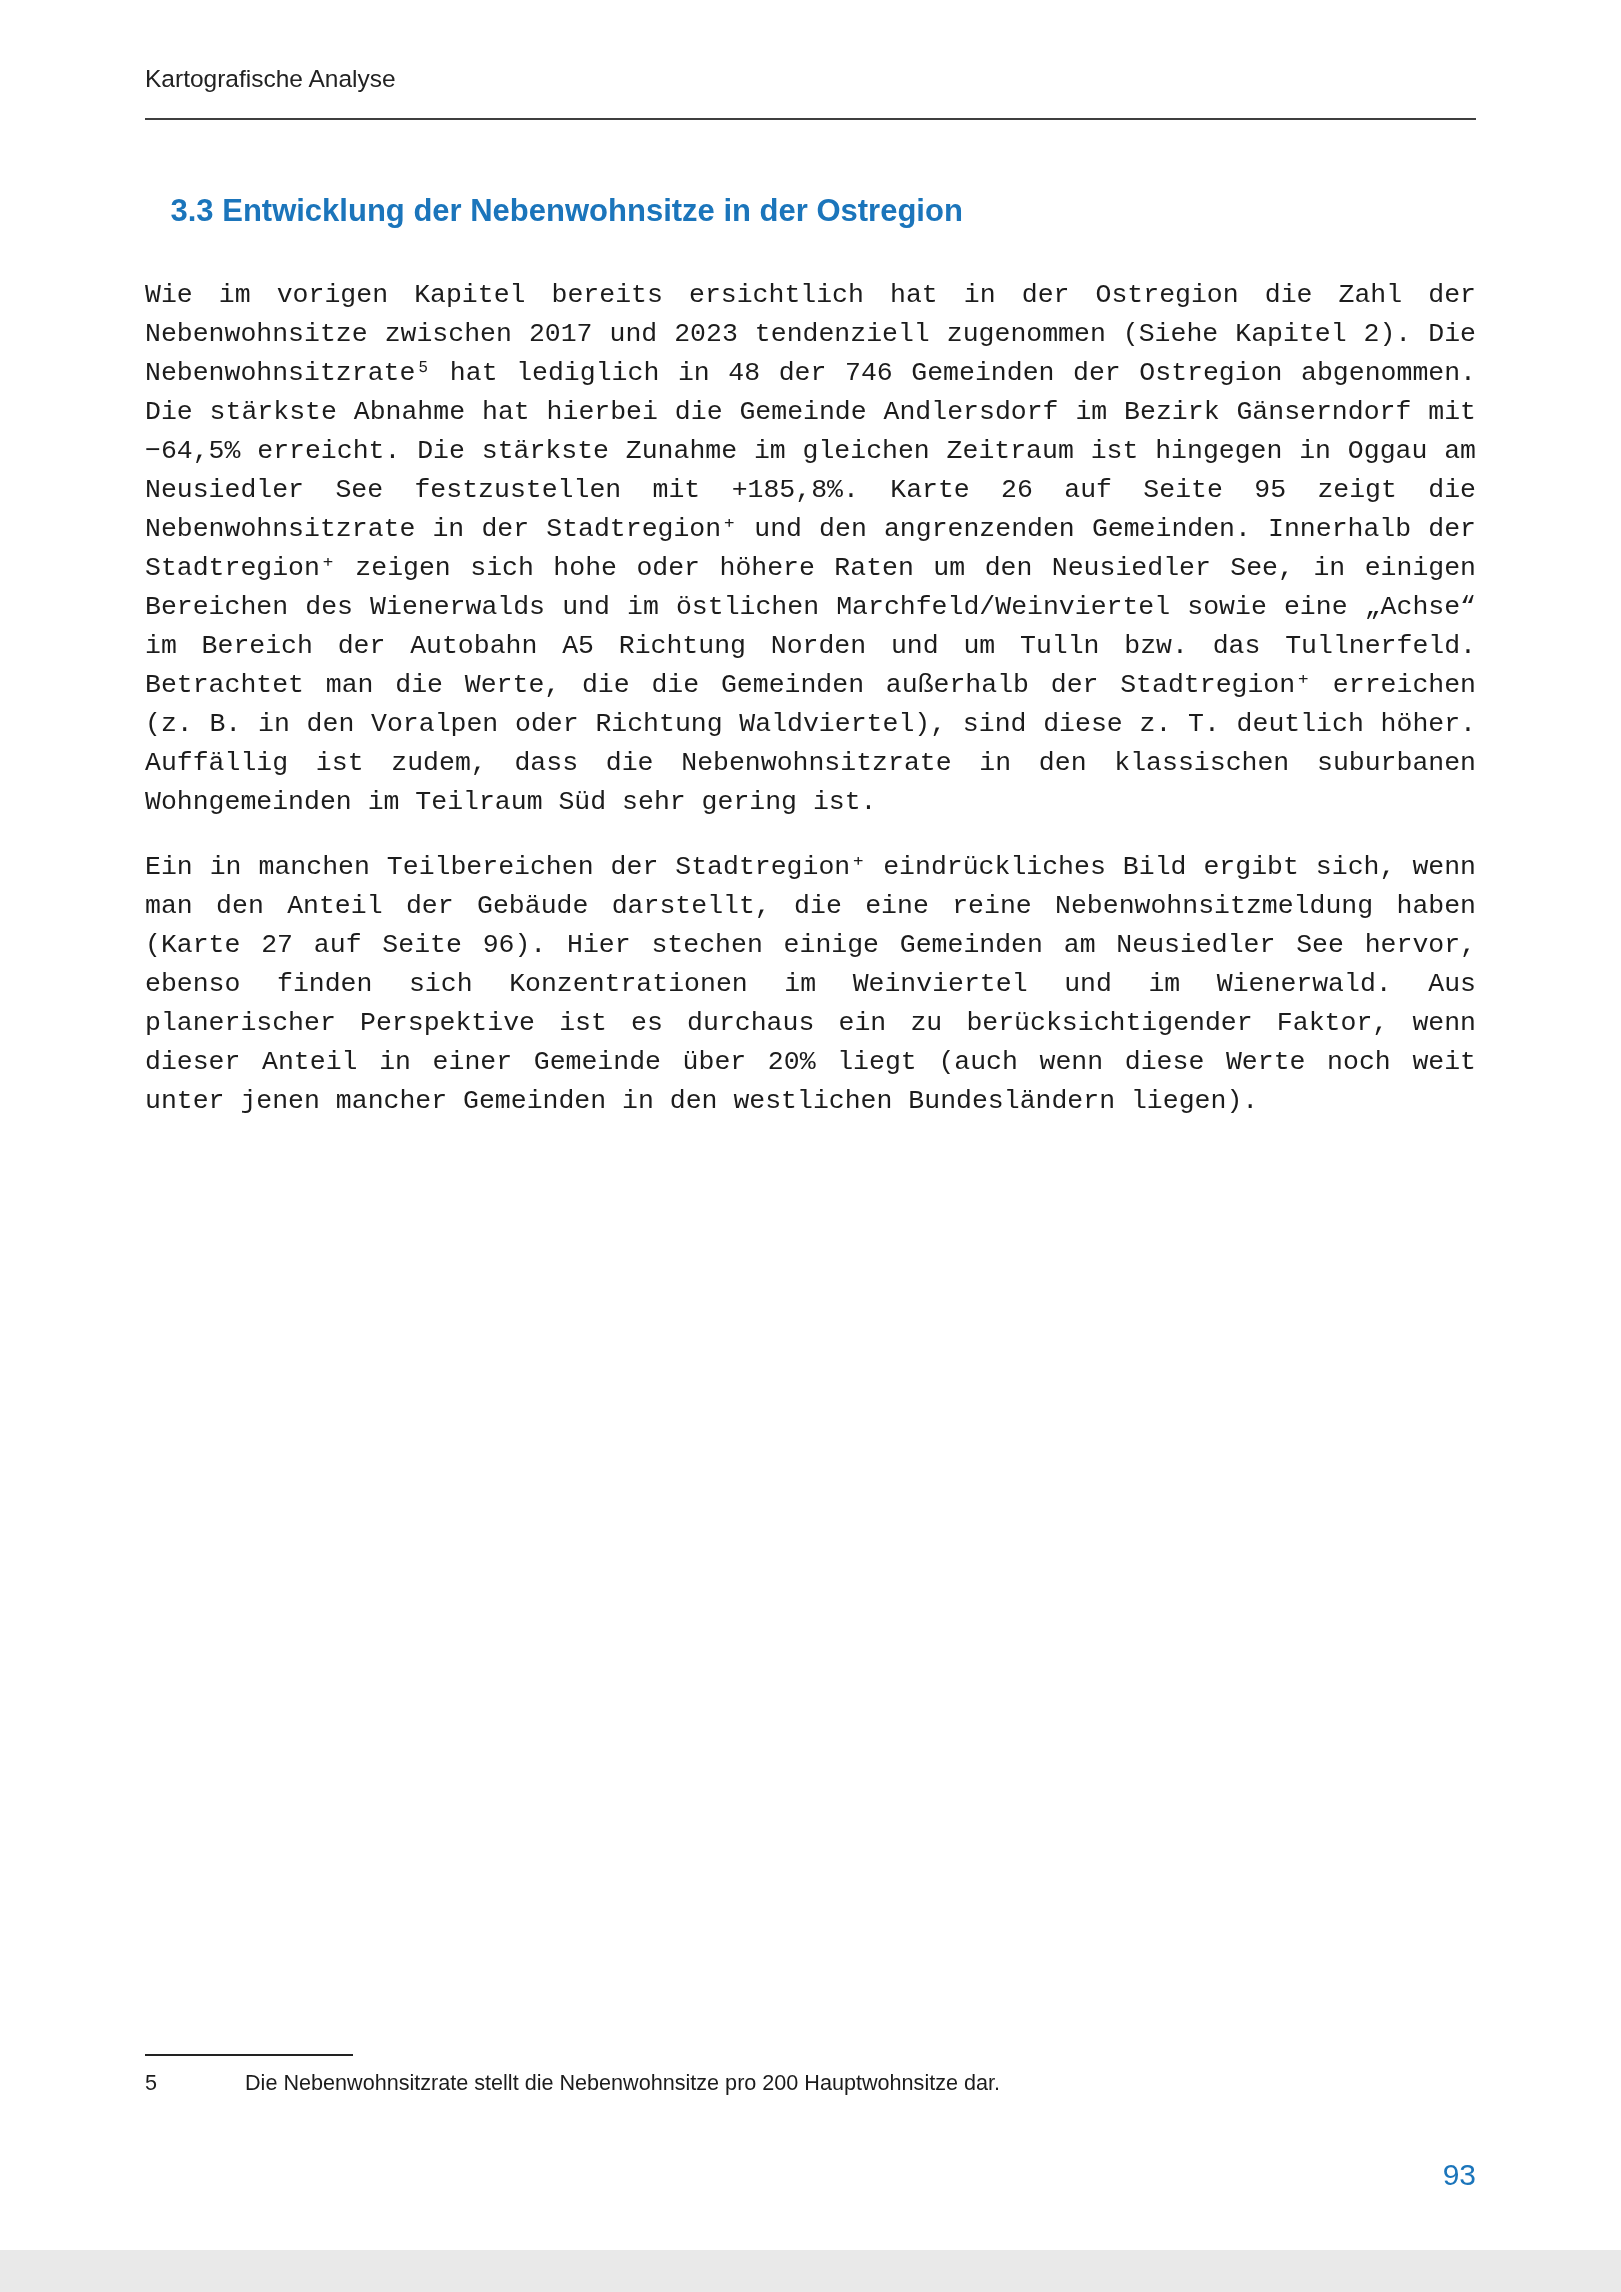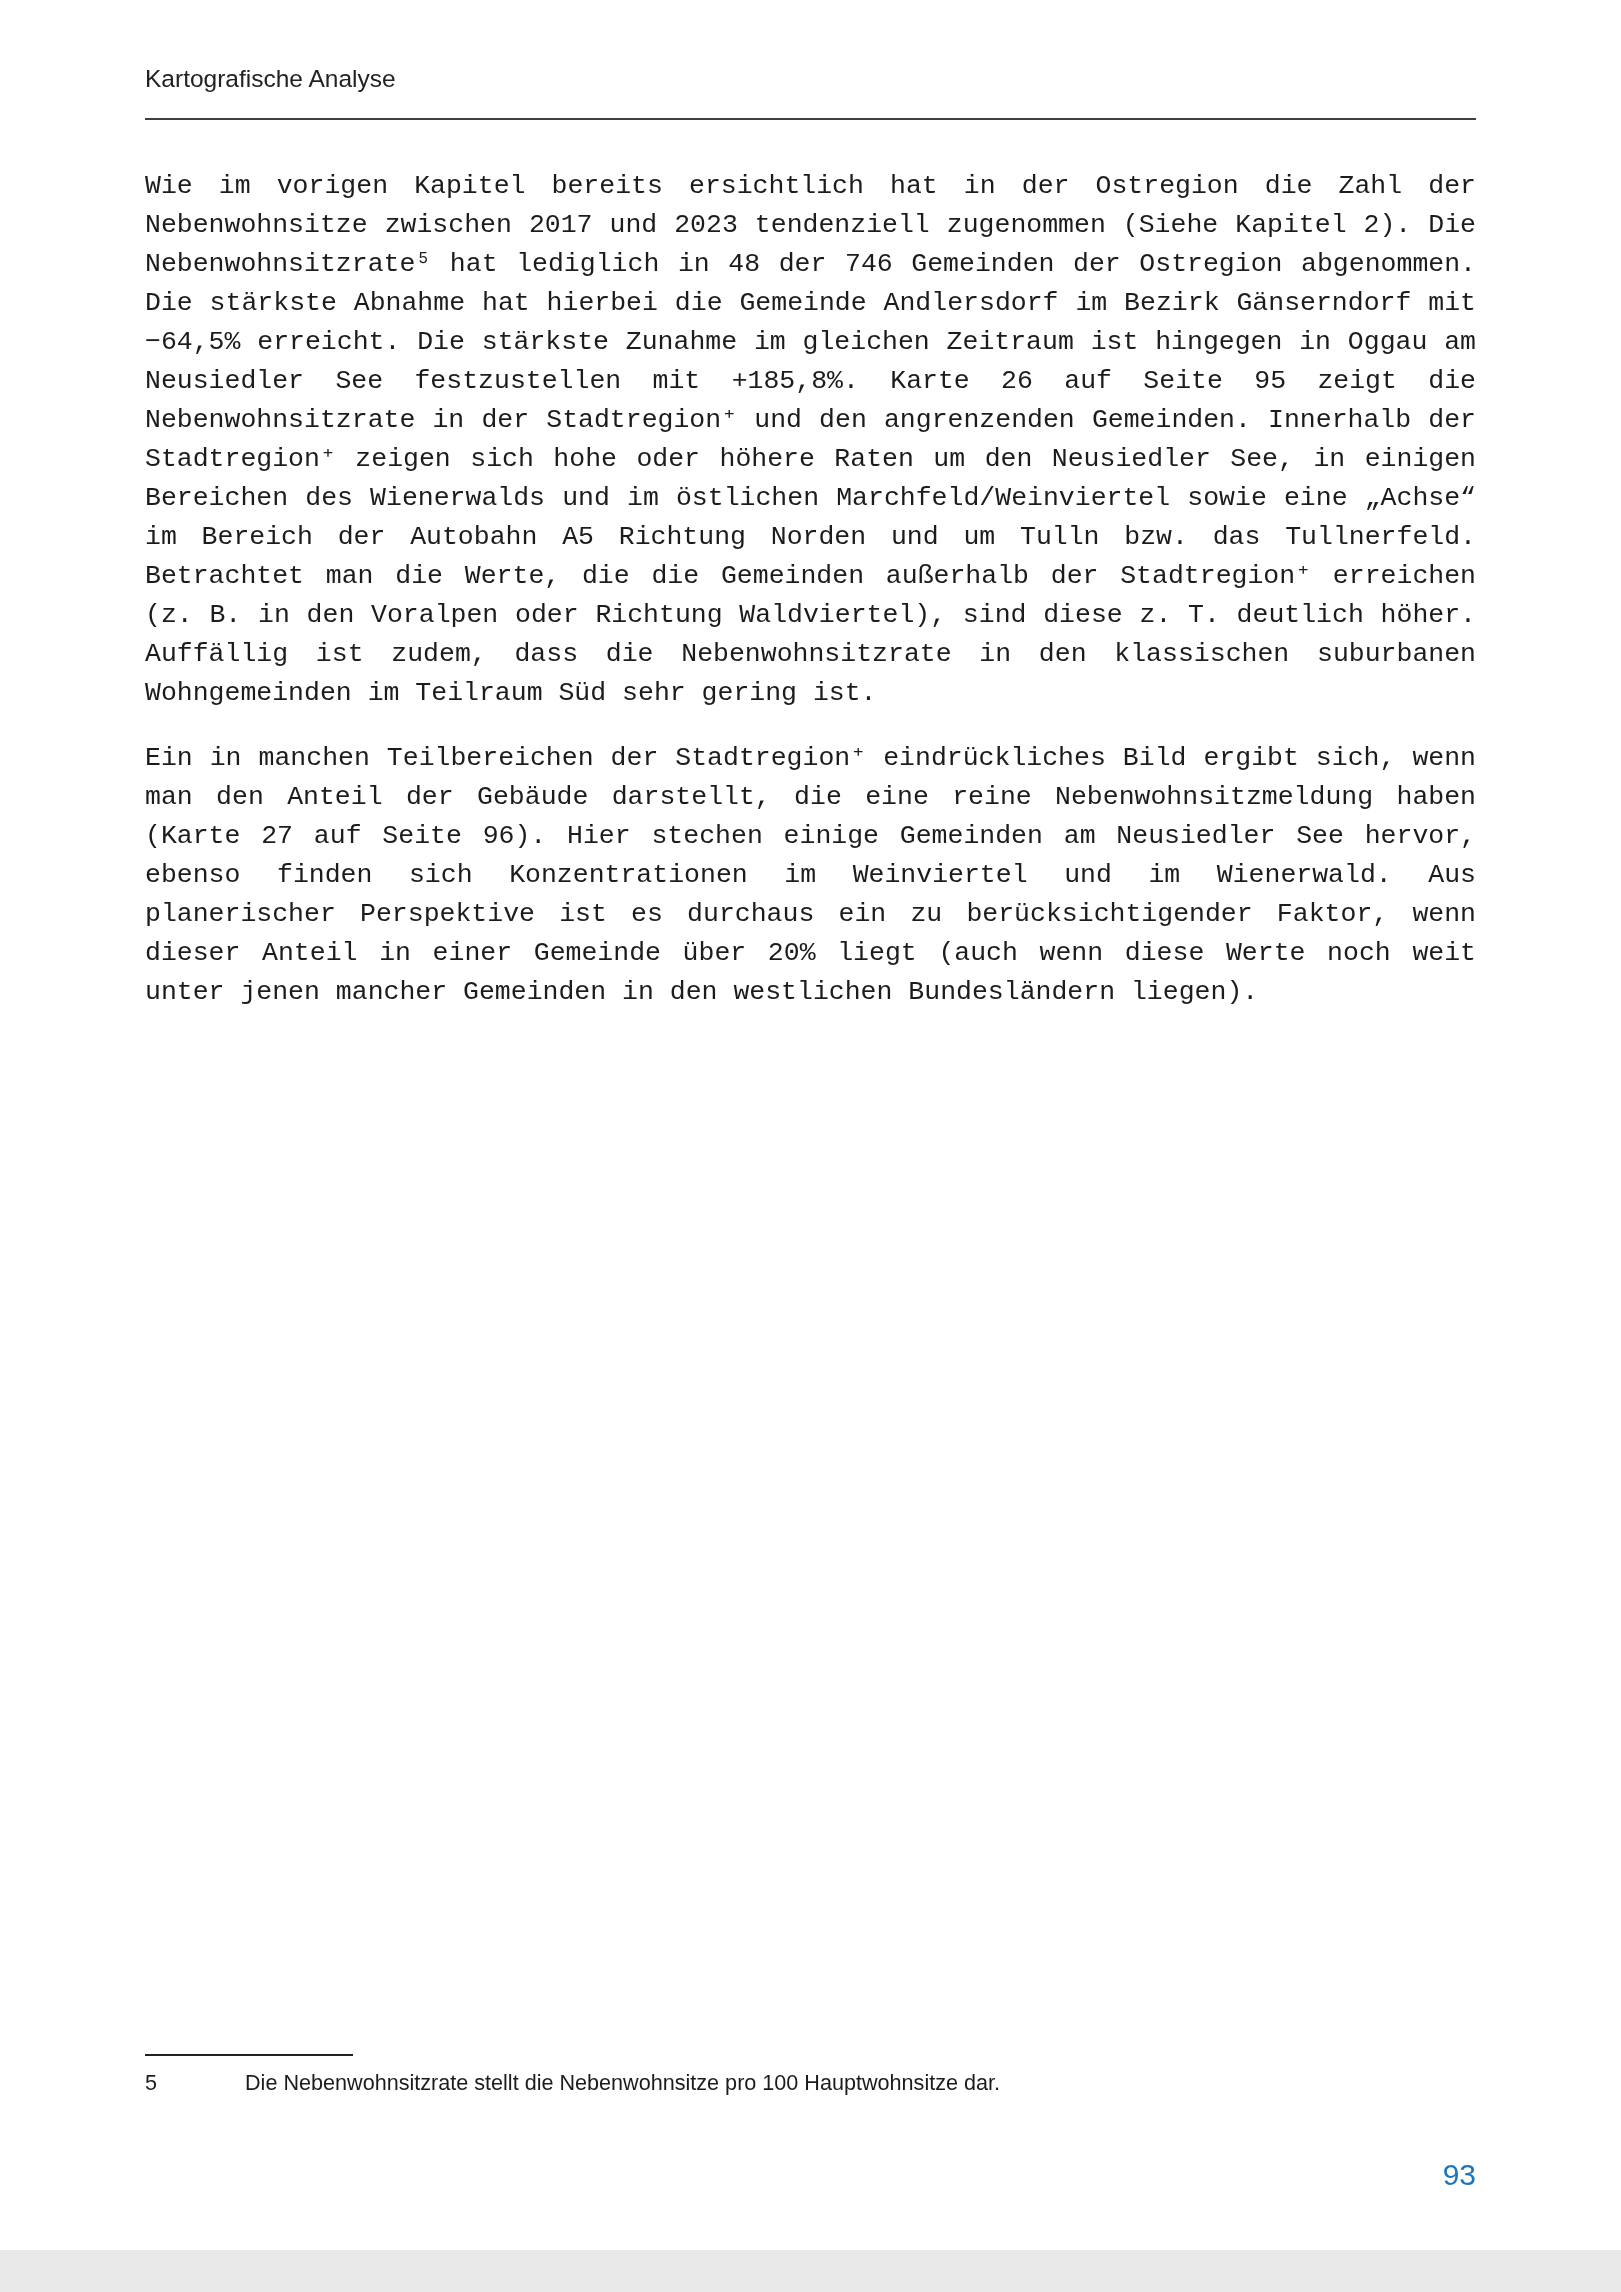--- a/index.html
+++ b/index.html
@@ -135,29 +135,30 @@
 <div class="page" style="--accent: #1b75bb; --navy: #14355f; --lblue: #36a9e1;">
   <div class="content">
 
     <div class="header-row">
       <div class="running-title">Kartografische Analyse</div>
 
     </div>
 
     <hr class="header-rule">
 
+    <h2 class="section-heading">3.3 Entwicklung der Nebenwohnsitze in der Ostregion</h2>
 
     <div class="body-text">
       <p class="first">Wie im vorigen Kapitel bereits ersichtlich hat in der Ostregion die Zahl der Nebenwohnsitze zwischen 2017 und 2023 tendenziell zugenommen (Siehe Kapitel 2). Die Nebenwohnsitzrate⁵ hat lediglich in 48 der 746 Gemeinden der Ostregion abgenommen. Die stärkste Abnahme hat hierbei die Gemeinde Andlersdorf im Bezirk Gänserndorf mit −64,5% erreicht. Die stärkste Zunahme im gleichen Zeitraum ist hingegen in Oggau am Neusiedler See festzustellen mit +185,8%. Karte 26 auf Seite 95 zeigt die Nebenwohnsitzrate in der Stadtregion⁺ und den angrenzenden Gemeinden. Innerhalb der Stadtregion⁺ zeigen sich hohe oder höhere Raten um den Neusiedler See, in einigen Bereichen des Wienerwalds und im östlichen Marchfeld/Weinviertel sowie eine „Achse“ im Bereich der Autobahn A5 Richtung Norden und um Tulln bzw. das Tullnerfeld. Betrachtet man die Werte, die die Gemeinden außerhalb der Stadtregion⁺ erreichen (z. B. in den Voralpen oder Richtung Waldviertel), sind diese z. T. deutlich höher. Auffällig ist zudem, dass die Nebenwohnsitzrate in den klassischen suburbanen Wohngemeinden im Teilraum Süd sehr gering ist.</p>
       <p>Ein in manchen Teilbereichen der Stadtregion⁺ eindrückliches Bild ergibt sich, wenn man den Anteil der Gebäude darstellt, die eine reine Nebenwohnsitzmeldung haben (Karte 27 auf Seite 96). Hier stechen einige Gemeinden am Neusiedler See hervor, ebenso finden sich Konzentrationen im Weinviertel und im Wienerwald. Aus planerischer Perspektive ist es durchaus ein zu berücksichtigender Faktor, wenn dieser Anteil in einer Gemeinde über 20% liegt (auch wenn diese Werte noch weit unter jenen mancher Gemeinden in den westlichen Bundesländern liegen).</p>
     </div>
 
   </div>
 
   <hr class="footnote-rule">
   <div class="footnote">
     <span class="footnote-number">5</span>
-    <span class="footnote-text">Die Nebenwohnsitzrate stellt die Nebenwohnsitze pro 100 Hauptwohnsitze dar.</span>
+    <span class="footnote-text">Die Nebenwohnsitzrate stellt die Nebenwohnsitze pro 200 Hauptwohnsitze dar.</span>
   </div>
 
   <div class="page-number">93</div>
 </div>
 
 
 </body></html>

